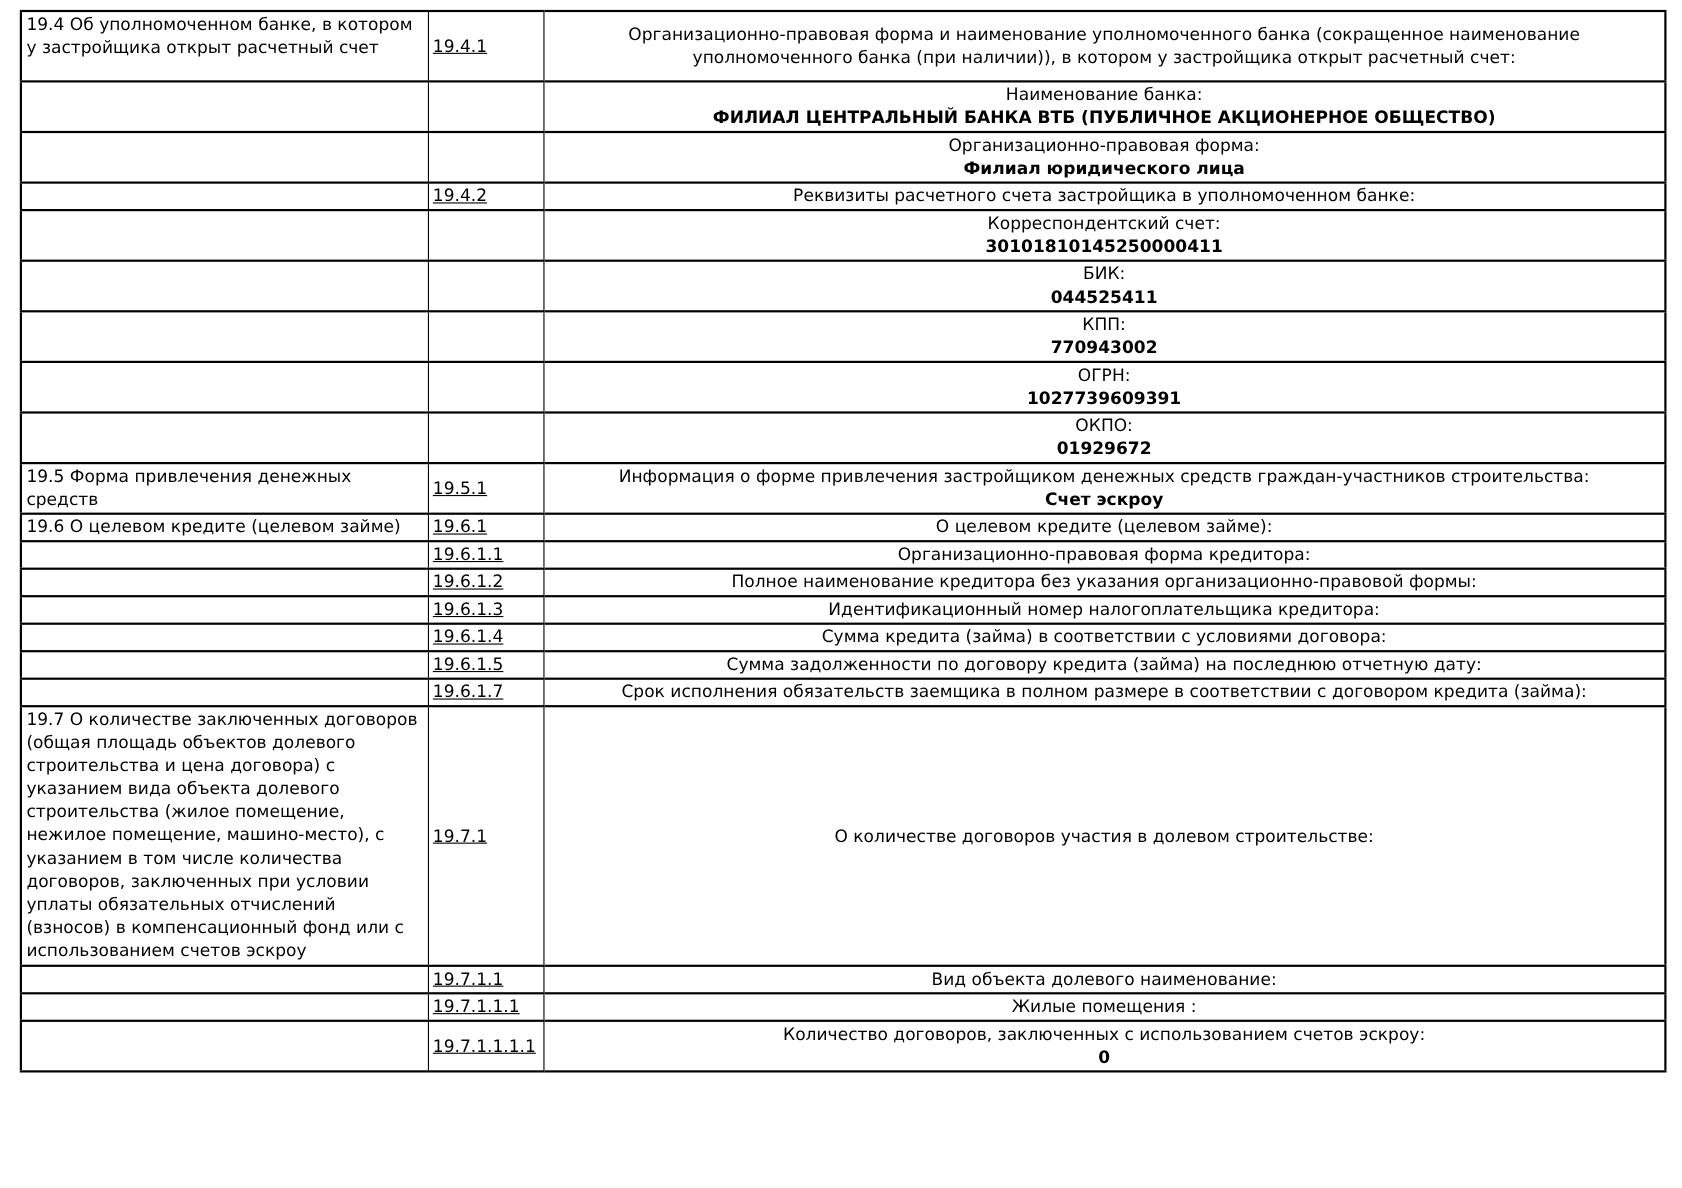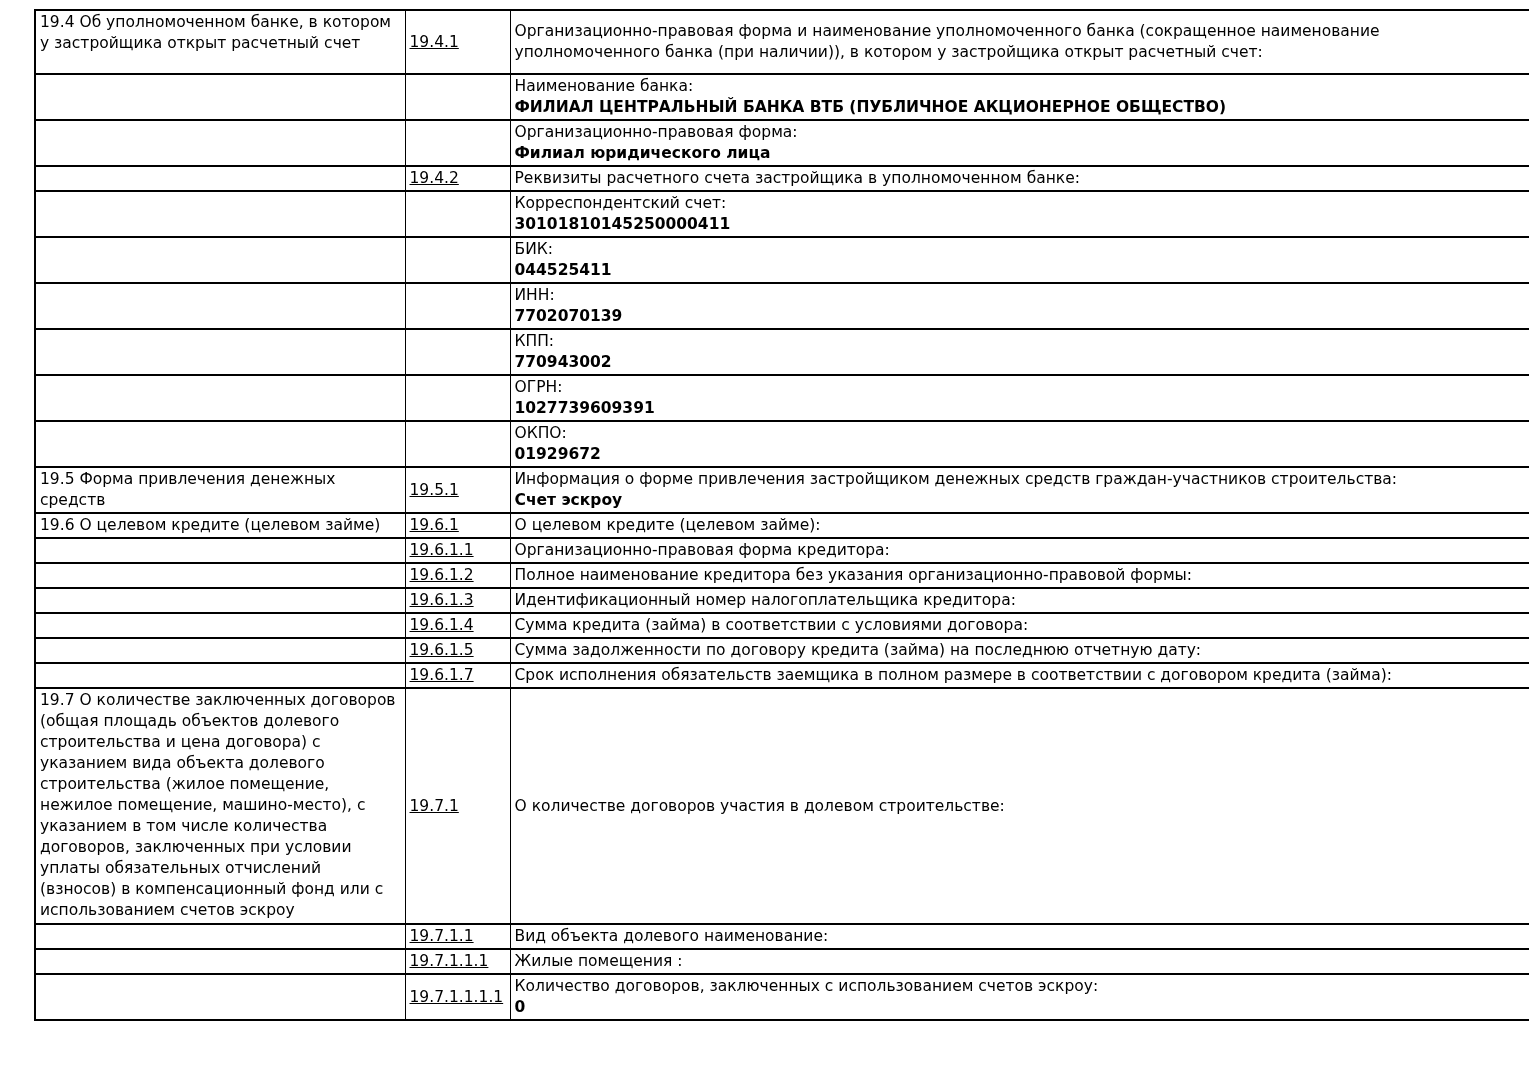--- a/index.html
+++ b/index.html
@@ -8,21 +8,20 @@
     background: #ffffff;
     width: 1529px;
     height: 1080px;
     font-family: "DejaVu Sans", "Liberation Sans", sans-serif;
   }
   .page {
     position: relative;
     width: 1310px;
     height: 1080px;
     background: #ffffff;
-    margin-left: 16px;
   }
   table.decl {
     position: absolute;
     left: 18px;
     top: 9px;
     width: 1495px;
     border-collapse: collapse;
     table-layout: fixed;
     border: 2px solid #000000;
   }
@@ -32,21 +31,21 @@
     border-bottom-width: 2px;
     padding: 1px 4px;
     font-size: 15.5px;
     line-height: 21px;
     color: #000000;
     overflow: hidden;
     word-wrap: break-word;
   }
   td.c1 { vertical-align: top; }
   td.c2 { vertical-align: middle; text-decoration: underline; }
-  td.c3 { vertical-align: middle; }
+  td.c3 { vertical-align: middle; text-align: center; }
   .val { font-weight: bold; }
 </style>
 </head>
 <body>
 
 <div class="page">
   <table class="decl">
     <colgroup>
       <col style="width:370px">
       <col style="width:105px">
@@ -96,28 +95,20 @@
         <td class="c2"></td>
         <td class="c3">
             <div>БИК:</div>
             <div class="val">044525411</div>
           </td>
       </tr>
       <tr style="height:43px">
         <td class="c1"></td>
         <td class="c2"></td>
         <td class="c3">
-            <div>ИНН:</div>
-            <div class="val">7702070139</div>
-          </td>
-      </tr>
-      <tr style="height:43px">
-        <td class="c1"></td>
-        <td class="c2"></td>
-        <td class="c3">
             <div>КПП:</div>
             <div class="val">770943002</div>
           </td>
       </tr>
       <tr style="height:43px">
         <td class="c1"></td>
         <td class="c2"></td>
         <td class="c3">
             <div>ОГРН:</div>
             <div class="val">1027739609391</div>

